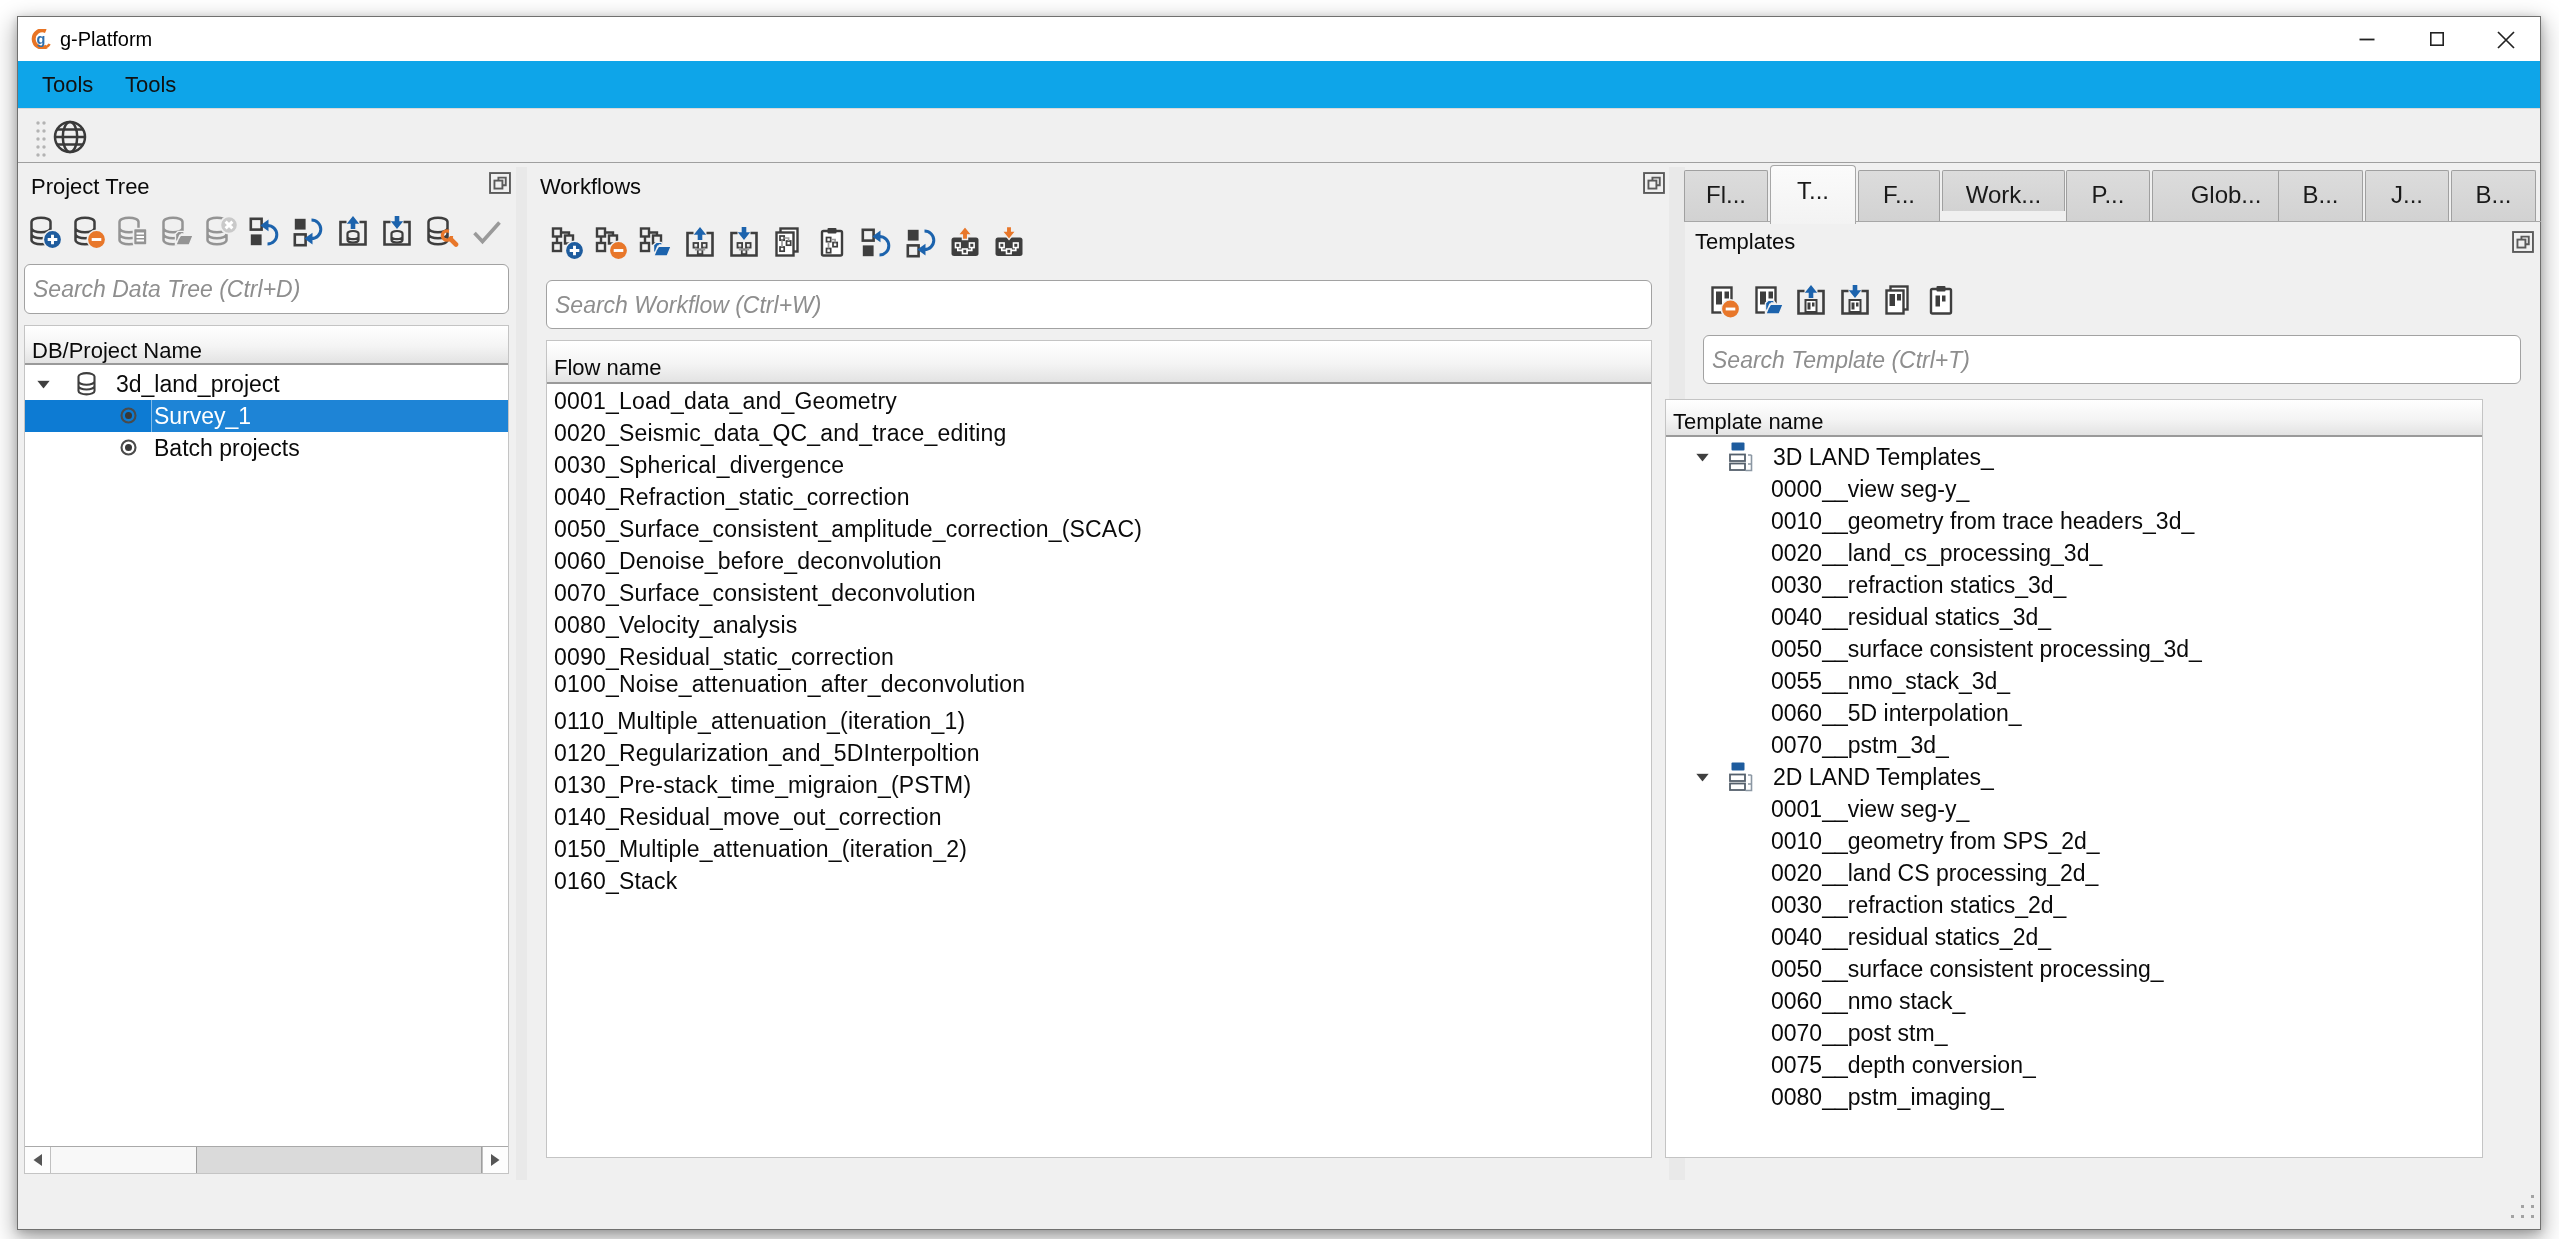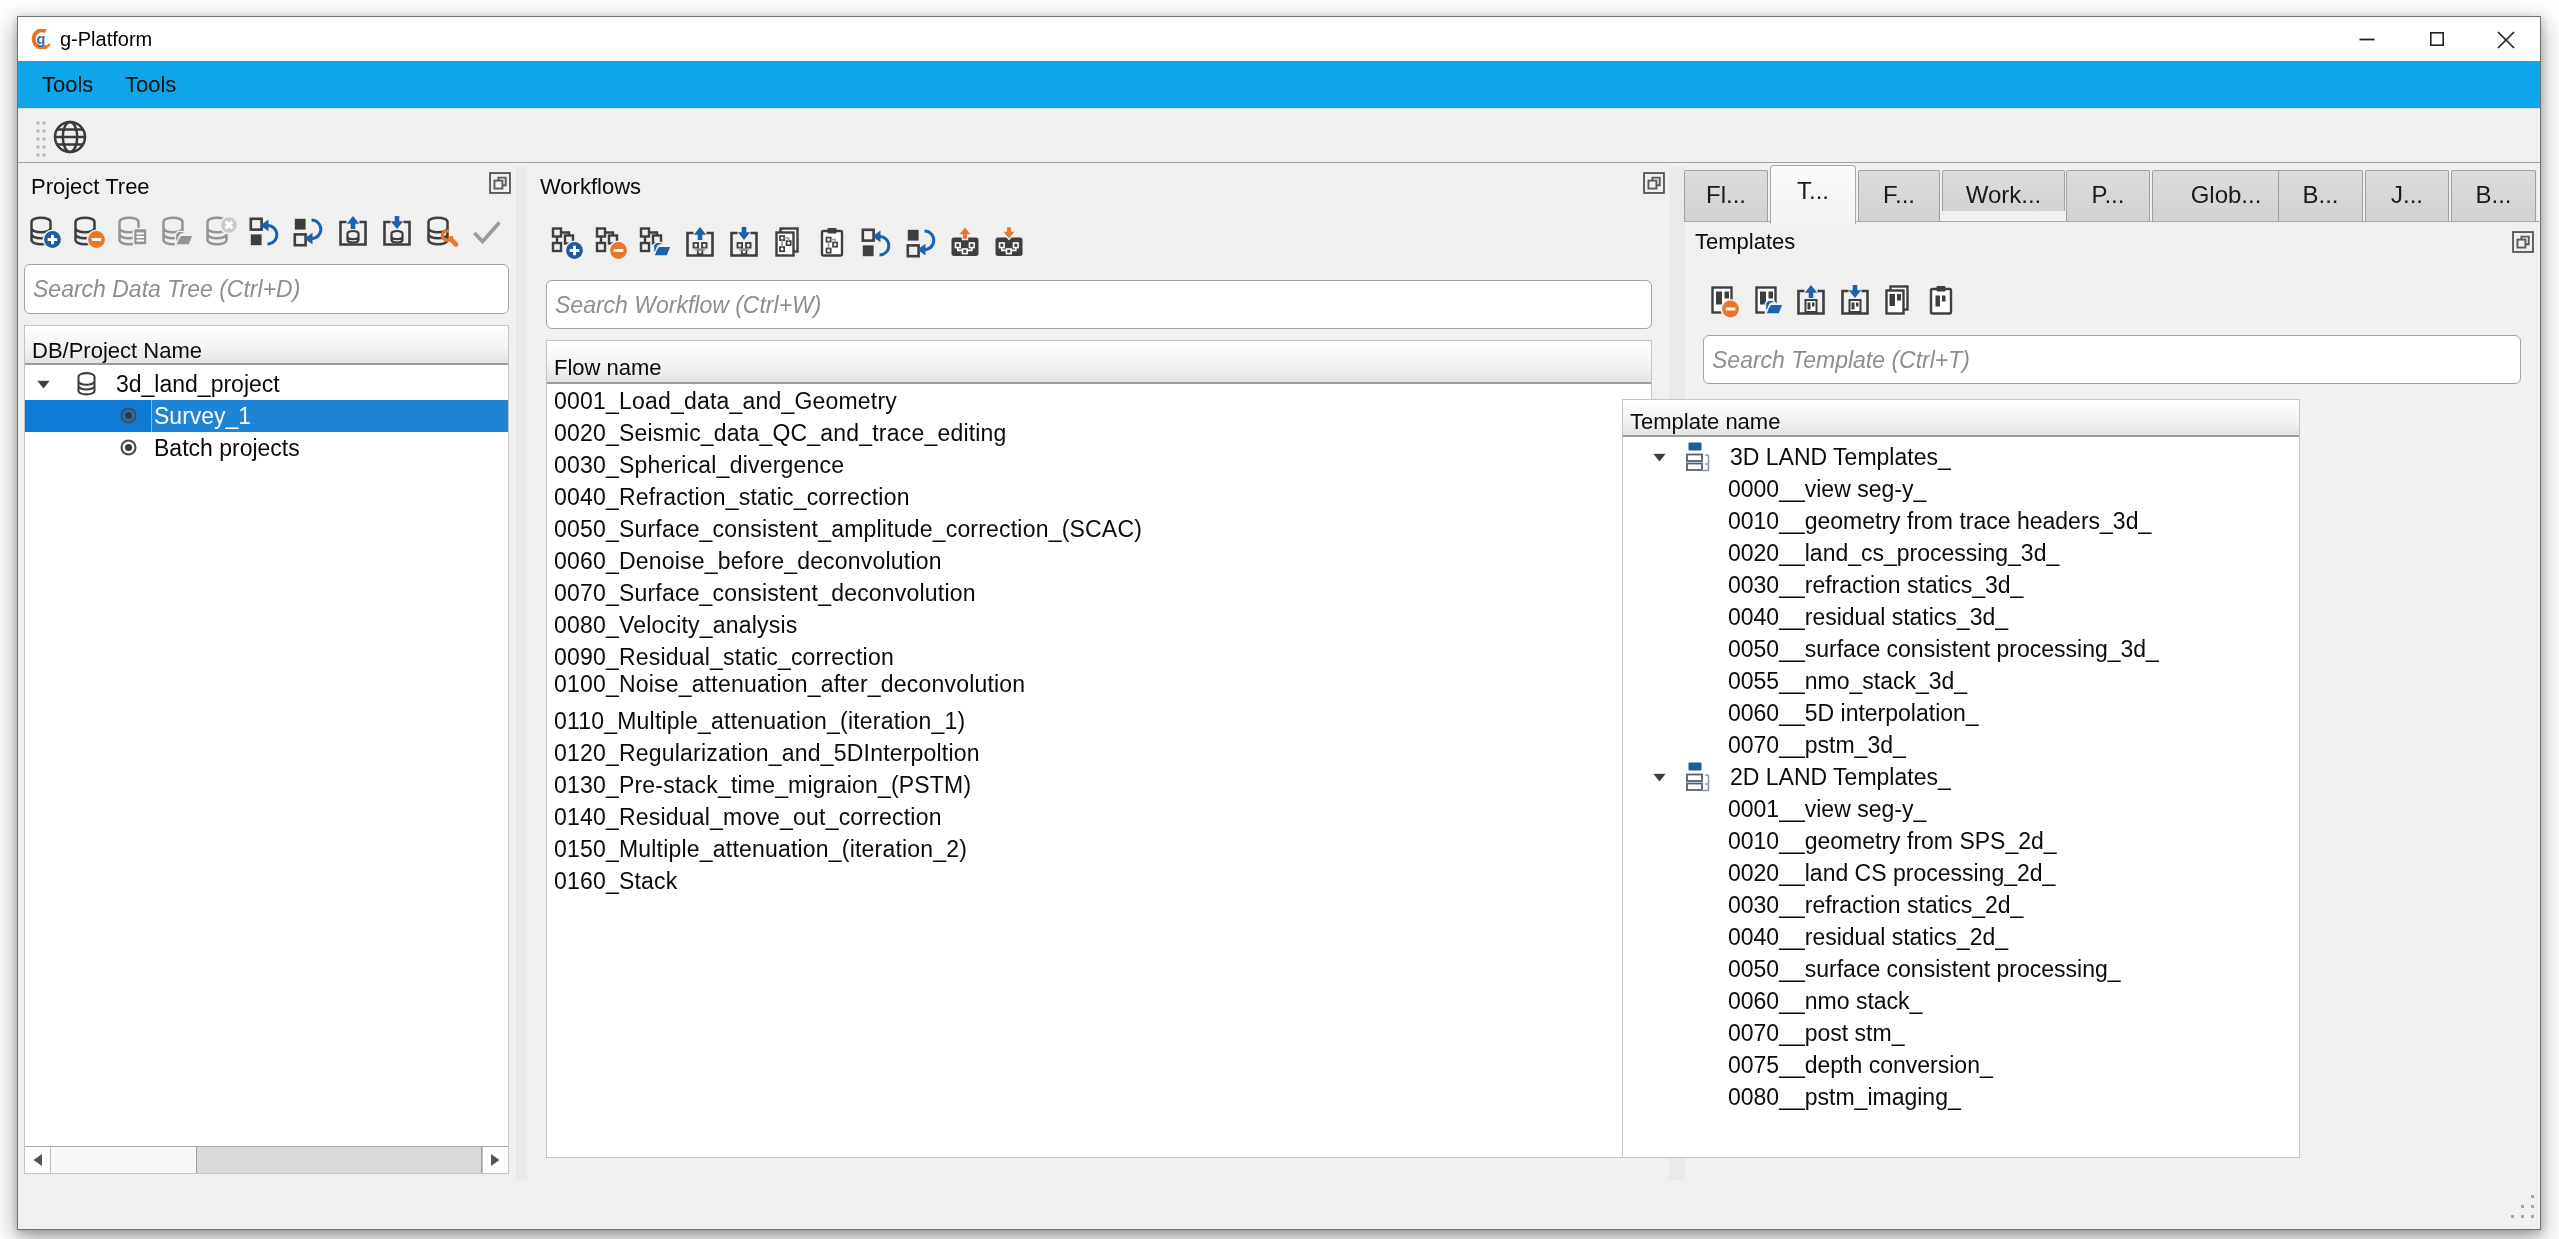--- a/index.html
+++ b/index.html
@@ -497,21 +497,21 @@
     </svg>
 <svg class="icon" style="left:1863px;top:267px">
       <use href="#i-tp-copy"></use>
     </svg>
 <svg class="icon" style="left:1906px;top:267px">
       <use href="#i-tp-clip"></use>
     </svg>
 <div class="searchbox" style="left:1685px;top:318px;width:818px;height:49px">
       <div class="ph">Search Template (Ctrl+T)</div>
     </div>
-<div class="tbl" style="left:1604px;top:382px;width:678px;height:759px">
+<div class="tbl" style="left:1647px;top:382px;width:818px;height:759px">
 <div class="thead" style="height:37px">
         <span style="padding-top:8px">Template name</span>
       </div>
       <div class="trow" style="top:41px">
 <svg class="abs" style="left:30px;top:12px" width="13" height="9" viewBox="0 0 12 8">
           <use href="#i-tri"></use>
         </svg>
 <svg class="abs" style="left:63px;top:1px" width="26" height="30">
           <use href="#i-ttree"></use>
         </svg>

